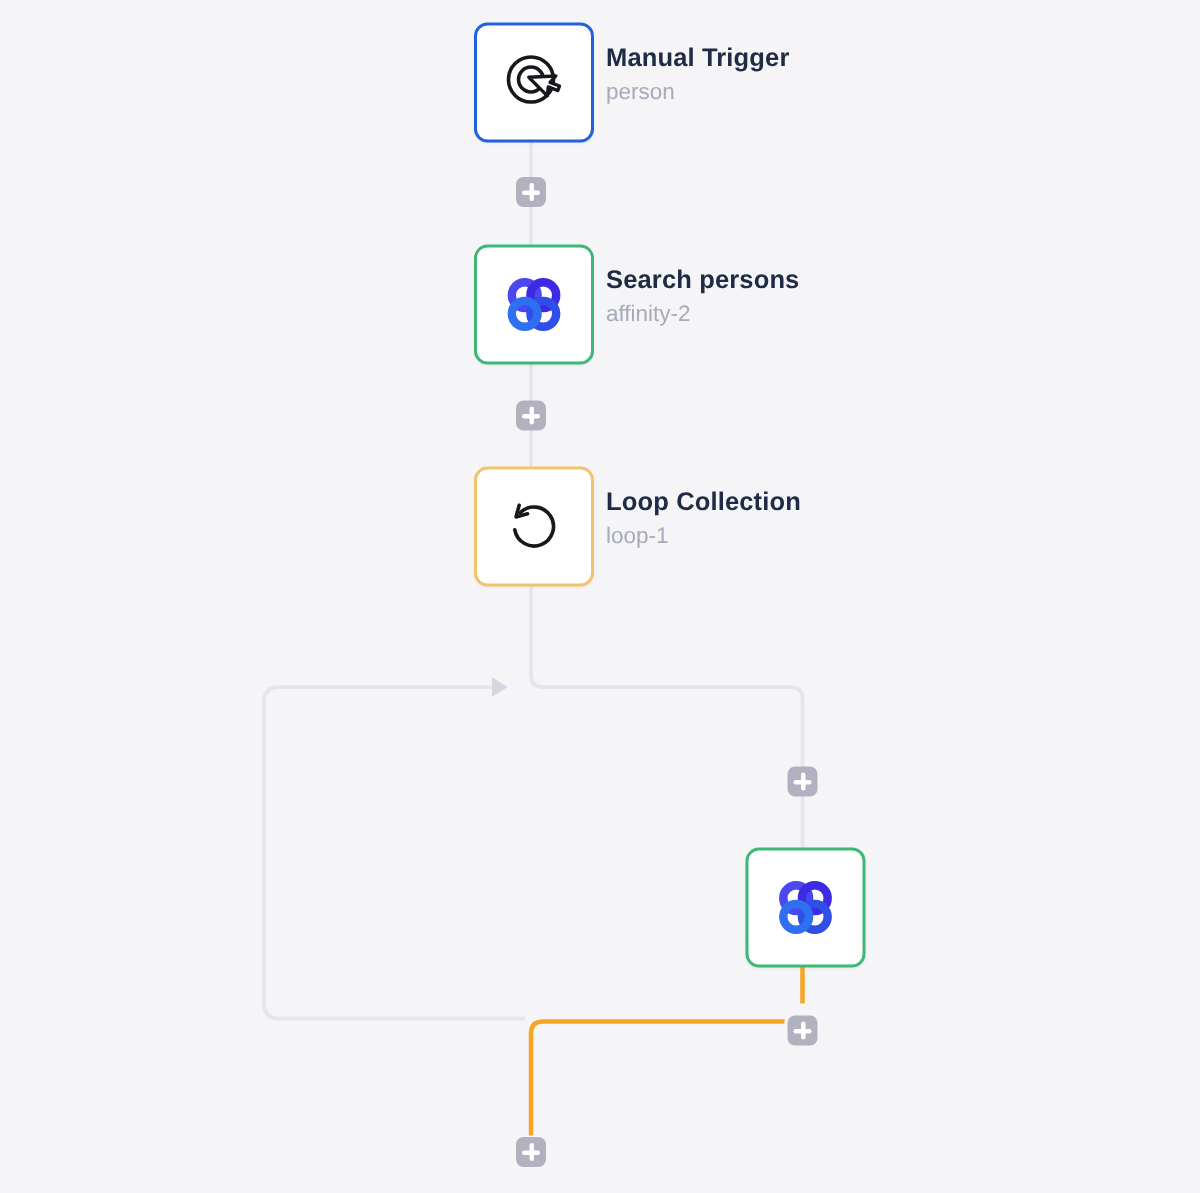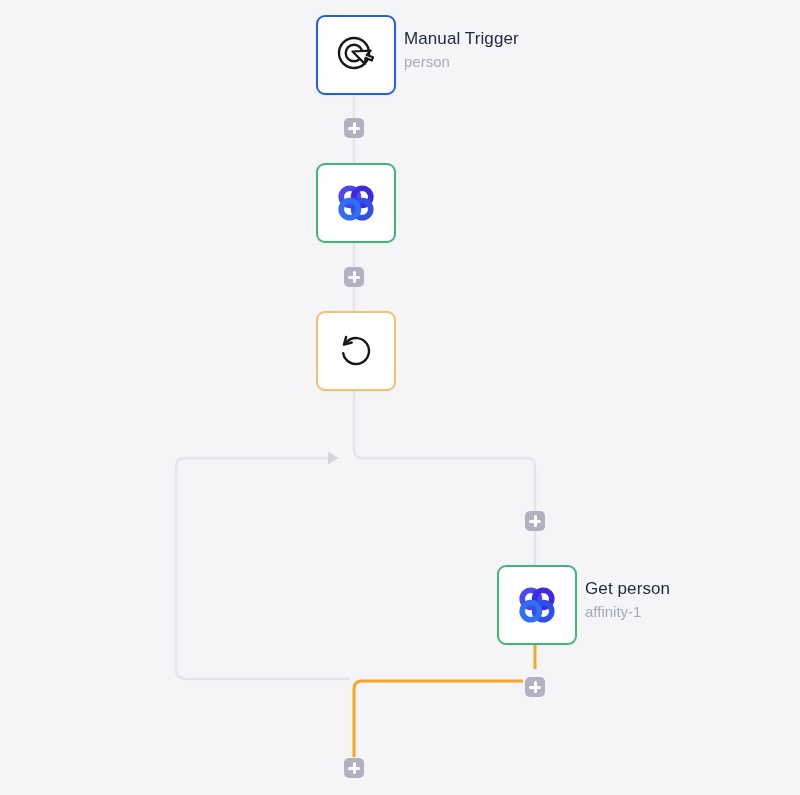--- a/index.html
+++ b/index.html
@@ -22,21 +22,21 @@
   }
   .node.b-blue  {border:2px solid #2160df;}
   .node.b-green {border:2px solid #3eb877;}
   .node.b-amber {border:2px solid #f3c36b;}
   .node svg{display:block;}
   
   .label{
     position:absolute;z-index:3;display:flex;flex-direction:column;gap:3px;
   }
   .label .title{
-    font-size:17px;font-weight:400;color:#202b46;line-height:21px;
+    font-size:17px;font-weight:700;color:#202b46;line-height:21px;
     letter-spacing:0.1px;white-space:nowrap;
   }
   .label .subtitle{
     font-size:15px;font-weight:400;color:#a7aab8;line-height:19px;
     white-space:nowrap;
   }
   
   .plus{
     position:absolute;width:20px;height:20px;border-radius:5px;
     background:#b1b1bf;z-index:4;cursor:pointer;
@@ -84,42 +84,46 @@
   <div class="plus" style="left:344px;top:118px;"></div>
 
   <div class="node b-green" style="left:316px;top:163px;">
     <svg width="38" height="38" viewBox="-19 -19 38 38">
       <circle cx="-6.2" cy="-6.2" r="8.6" fill="none" stroke="#4b48f0" stroke-width="5.6"></circle>
       <circle cx="6.2" cy="-6.2" r="8.6" fill="none" stroke="#3d2ae2" stroke-width="5.6"></circle>
       <circle cx="6.2" cy="6.2" r="8.6" fill="none" stroke="#2f4fe8" stroke-width="5.6"></circle>
       <circle cx="-6.2" cy="6.2" r="8.6" fill="none" stroke="#2f6ff2" stroke-width="5.6"></circle>
     </svg>
   </div>
+  <div class="label" style="left:404px;top:176px;">
+    <div class="title">Search persons</div>
+    <div class="subtitle">affinity-2</div>
+  </div>
 
   <div class="plus" style="left:344px;top:267px;"></div>
 
   <div class="node b-amber" style="left:316px;top:311px;">
     <svg width="42" height="42" viewBox="-21 -21 42 42">
       <path d="M -12.8 2.26 A 13 13 0 1 0 -9.19 -9.19" fill="none" stroke="#17181c" stroke-width="2.4" stroke-linecap="round"></path>
       <polyline points="-4.3,-8.5 -12,-6.4 -9.9,-14.1" fill="none" stroke="#17181c" stroke-width="2.4" stroke-linecap="round" stroke-linejoin="round"></polyline>
     </svg>
+  </div>
+  <div class="label" style="left:404px;top:324px;">
+    <div class="title">Loop Collection</div>
+    <div class="subtitle">loop-1</div>
   </div>
 
   <div class="plus" style="left:525px;top:511px;"></div>
 
   <div class="node b-green" style="left:497px;top:565px;">
     <svg width="38" height="38" viewBox="-19 -19 38 38">
       <circle cx="-6.2" cy="-6.2" r="8.6" fill="none" stroke="#4b48f0" stroke-width="5.6"></circle>
       <circle cx="6.2" cy="-6.2" r="8.6" fill="none" stroke="#3d2ae2" stroke-width="5.6"></circle>
       <circle cx="6.2" cy="6.2" r="8.6" fill="none" stroke="#2f4fe8" stroke-width="5.6"></circle>
       <circle cx="-6.2" cy="6.2" r="8.6" fill="none" stroke="#2f6ff2" stroke-width="5.6"></circle>
     </svg>
   </div>
-  <div class="label" style="left:585px;top:578px;">
-    <div class="title">Get person</div>
-    <div class="subtitle">affinity-1</div>
-  </div>
 
   <div class="plus" style="left:525px;top:677px;"></div>
 
   <div class="plus" style="left:344px;top:758px;"></div>
 
 </div>
 
 </body></html>

